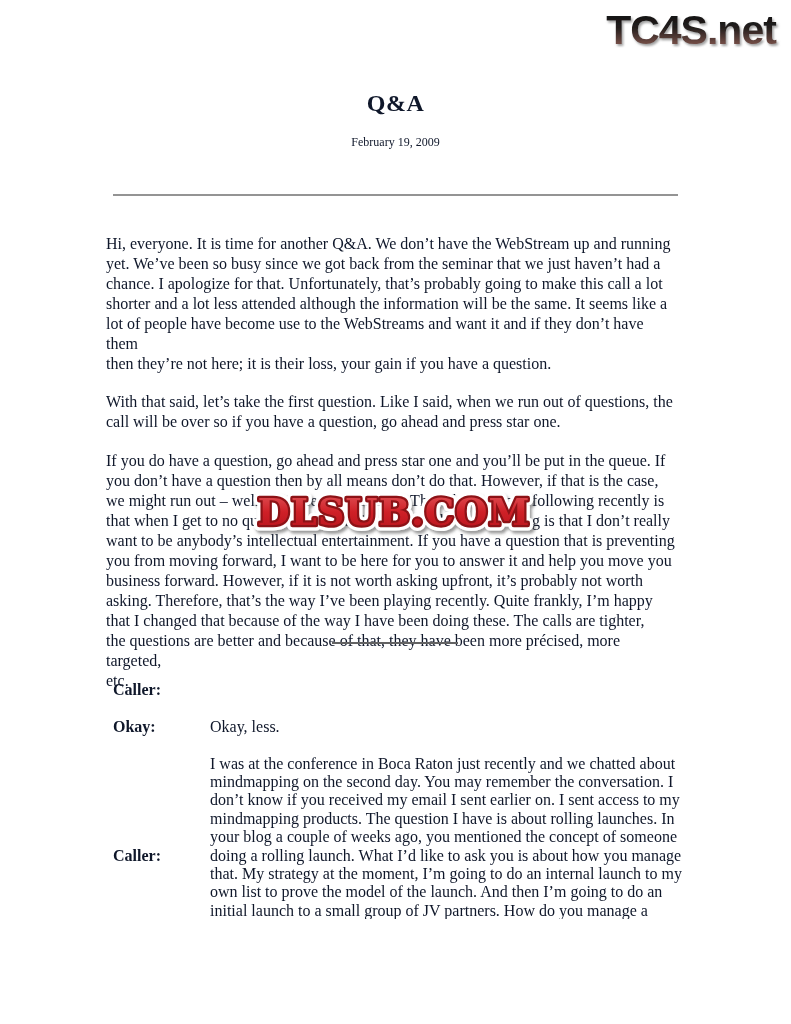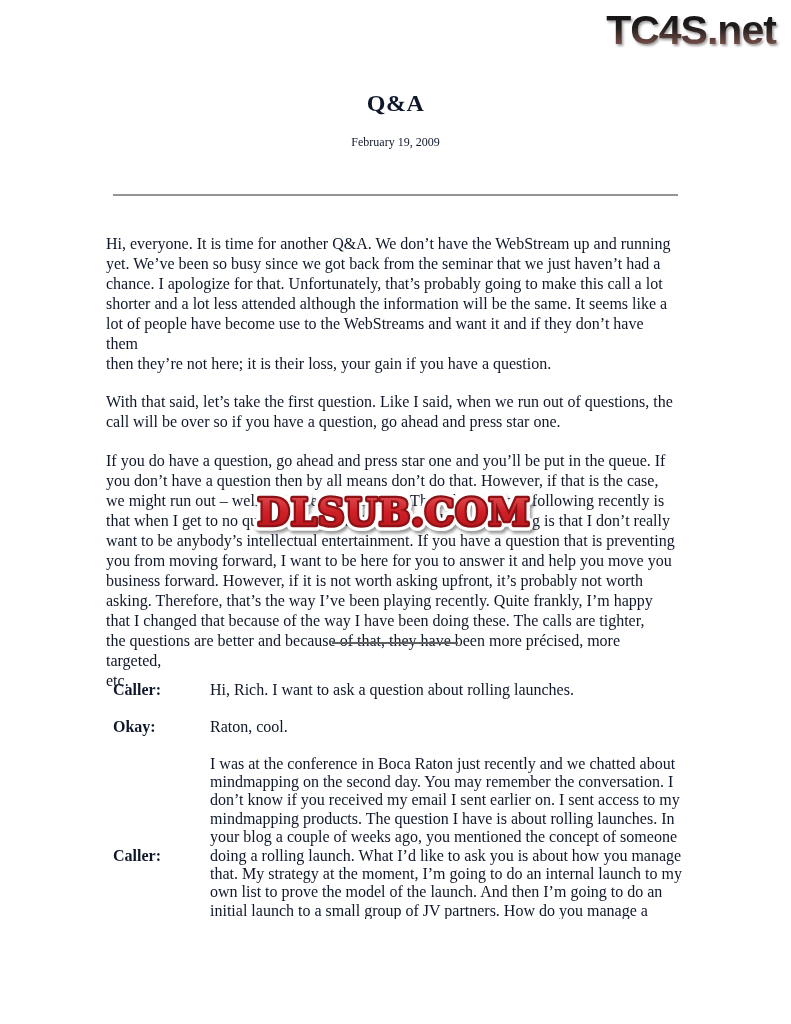--- a/index.html
+++ b/index.html
@@ -116,25 +116,24 @@
     </g>
     <text x="150" y="40" text-anchor="middle" font-size="37" font-weight="bold" letter-spacing="1" stroke="#8d1216" stroke-width="4.5" stroke-linejoin="round" fill="#8d1216">DLSUB.COM</text>
     <text x="150" y="40" text-anchor="middle" font-size="37" font-weight="bold" letter-spacing="1" fill="url(#dlgrad)">DLSUB.COM</text>
   </svg>
 
   <div class="mid-divider"></div>
 
   <div class="dialog">
     <div class="dialog-row">
       <div class="dialog-speaker">Caller:</div>
-      <div class="dialog-text">Hi, Rich. I want to ask a question about rolling launches.</div>
     </div>
     <div class="dialog-row">
       <div class="dialog-speaker">Okay:</div>
-      <div class="dialog-text">Raton, cool.</div>
+      <div class="dialog-text">Okay, less.</div>
     </div>
     <div class="dialog-row">
       <div class="dialog-speaker">Caller:</div>
       <div class="dialog-text">I was at the conference in Boca Raton just recently and we chatted about
 mindmapping on the second day. You may remember the conversation. I
 don’t know if you received my email I sent earlier on. I sent access to my
 mindmapping products. The question I have is about rolling launches. In
 your blog a couple of weeks ago, you mentioned the concept of someone
 doing a rolling launch. What I’d like to ask you is about how you manage
 that. My strategy at the moment, I’m going to do an internal launch to my

